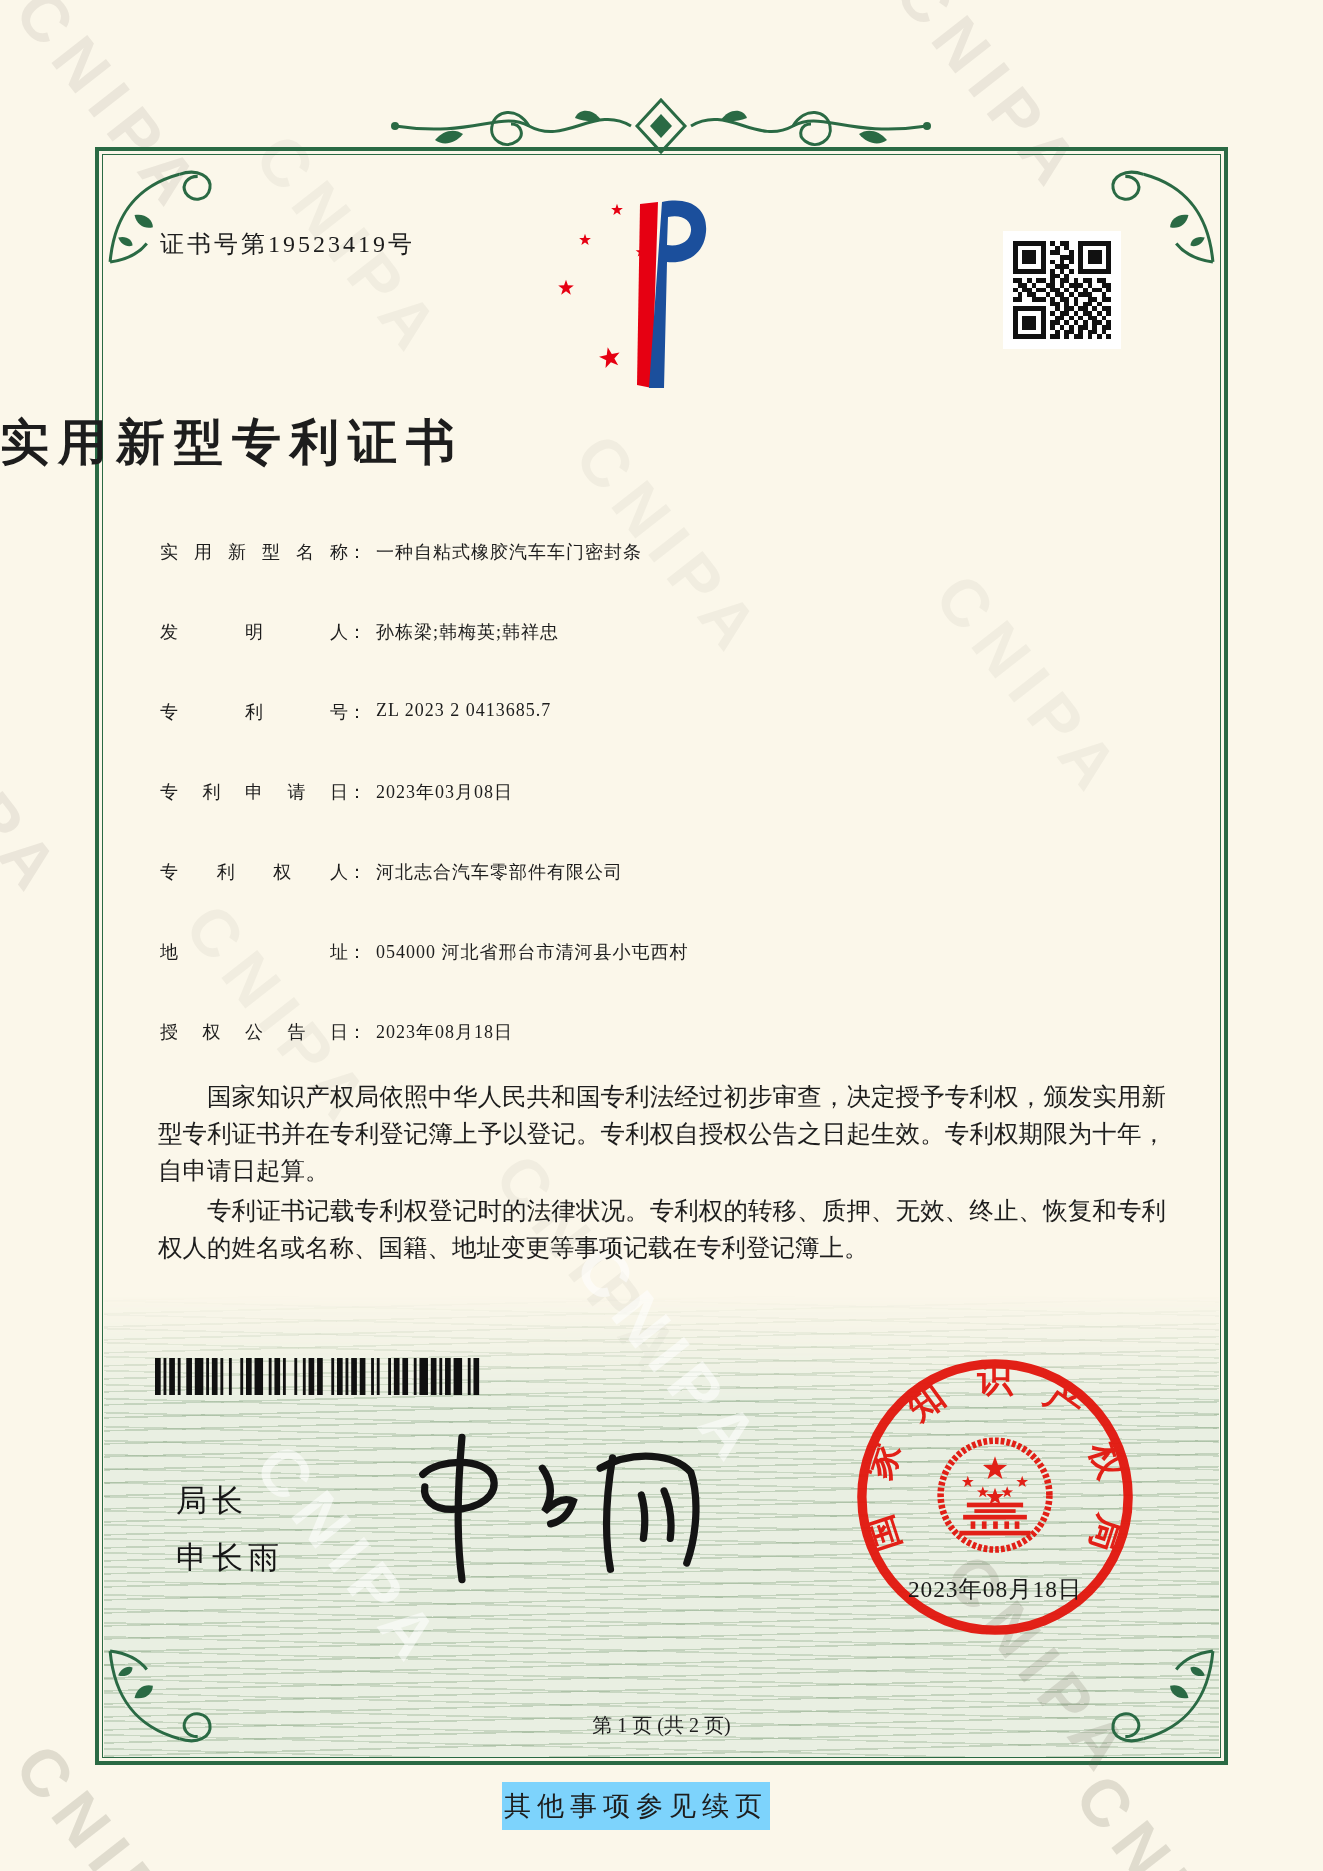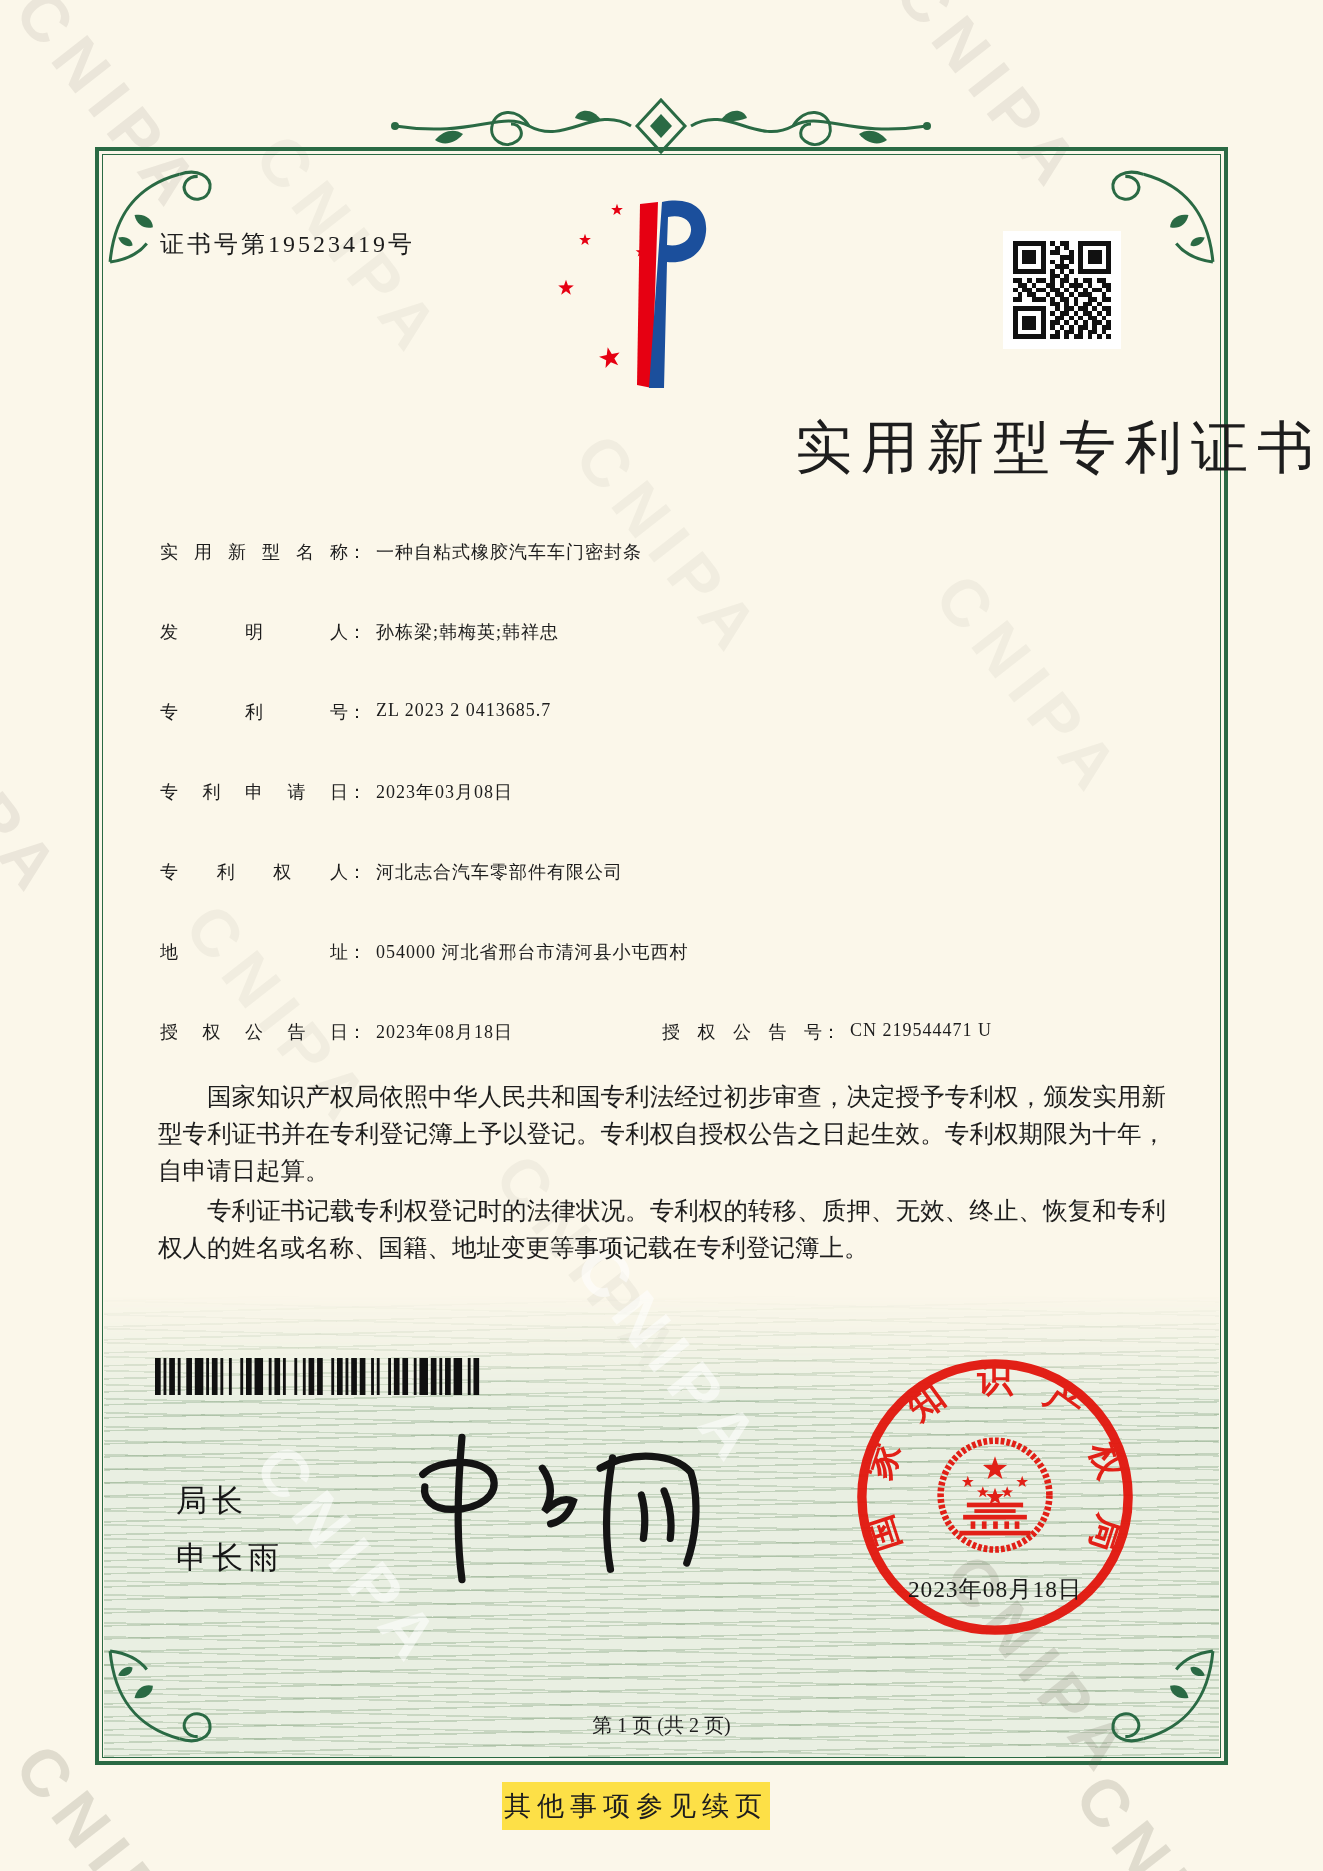--- a/index.html
+++ b/index.html
@@ -43,22 +43,22 @@
   .corner.tl{left:104px;top:156px;}
   .corner.tr{left:1107px;top:156px;transform:scaleX(-1);}
   .corner.bl{left:104px;top:1645px;transform:scaleY(-1);}
   .corner.br{left:1107px;top:1645px;transform:scale(-1,-1);}
   
   .cert-no{position:absolute;left:160px;top:228px;font-size:24px;letter-spacing:3px;z-index:4;}
   .logo{position:absolute;left:540px;top:200px;width:170px;height:192px;z-index:4;}
   .qr{position:absolute;left:1003px;top:231px;width:118px;height:118px;background:#fff;z-index:4;box-sizing:border-box;padding:10px;}
   .qr svg{width:100%;height:100%;display:block;shape-rendering:crispEdges;}
   .title{
-    position:absolute;left:0;top:410px;width:100%;text-align:right;
-    font-size:57px;font-weight:400;letter-spacing:9px;z-index:4;
+    position:absolute;left:0;top:410px;width:100%;text-align:left;
+    font-size:49px;font-weight:700;letter-spacing:9px;z-index:4;
   }
   
   .field-row{position:absolute;left:160px;width:1010px;height:34px;font-size:18px;z-index:4;white-space:nowrap;}
   .flabel{display:inline-block;width:188px;text-align:justify;text-align-last:justify;vertical-align:top;}
   .fcolon{display:inline-block;vertical-align:top;}
   .fvalue{display:inline-block;margin-left:10px;letter-spacing:1px;vertical-align:top;}
   .grant-group2{position:absolute;left:502px;top:0;}
   .grant-group2 .flabel{width:160px;}
   
   .para{
@@ -71,21 +71,21 @@
   .director-title,.director-name{
     position:absolute;left:176px;font-family:"Liberation Sans","DejaVu Sans",sans-serif;
     font-size:31px;letter-spacing:5px;font-weight:500;z-index:4;color:#161616;
   }
   .director-title{top:1480px;text-align:right;}
   .director-name{top:1537px;}
   .signature{position:absolute;left:398px;top:1418px;width:330px;height:185px;z-index:4;}
   .seal{position:absolute;left:845px;top:1347px;width:300px;height:300px;z-index:5;opacity:0.96;}
   .footer-page{position:absolute;left:0;top:1712px;width:100%;text-align:center;font-size:20px;z-index:4;}
   .cont-box{
-    position:absolute;left:502px;top:1782px;width:268px;height:48px;background:#fde047;
+    position:absolute;left:502px;top:1782px;width:268px;height:48px;background:#7dd3fc;
     z-index:4;display:flex;align-items:center;justify-content:center;
     font-size:27px;letter-spacing:6px;
   }
 </style>
 </head>
 <body>
 
 <span class="wm" style="left:60px;top:-25px;">CNIPA</span>
 <span class="wm" style="left:940px;top:-45px;">CNIPA</span>
 <span class="wm light" style="left:300px;top:120px;">CNIPA</span>
@@ -441,23 +441,20 @@
   <span class="flabel">专利申请日</span><span class="fcolon">：</span><span class="fvalue">2023年03月08日</span>
 </div>
 <div class="field-row" style="top:860px;">
   <span class="flabel">专利权人</span><span class="fcolon">：</span><span class="fvalue">河北志合汽车零部件有限公司</span>
 </div>
 <div class="field-row" style="top:940px;">
   <span class="flabel">地址</span><span class="fcolon">：</span><span class="fvalue">054000 河北省邢台市清河县小屯西村</span>
 </div>
 <div class="field-row" style="top:1020px;">
   <span class="flabel">授权公告日</span><span class="fcolon">：</span><span class="fvalue">2023年08月18日</span>
-  <span class="grant-group2">
-    <span class="flabel">授权公告号</span><span class="fcolon">：</span><span class="fvalue">CN 219544471 U</span>
-  </span>
 </div>
 
 <div class="para" style="top:1078px;font-family:Liberation Serif, serif;">国家知识产权局依照中华人民共和国专利法经过初步审查，决定授予专利权，颁发实用新型专利证书并在专利登记簿上予以登记。专利权自授权公告之日起生效。专利权期限为十年，自申请日起算。</div>
 <div class="para" style="top:1192px;">专利证书记载专利权登记时的法律状况。专利权的转移、质押、无效、终止、恢复和专利权人的姓名或名称、国籍、地址变更等事项记载在专利登记簿上。</div>
 
 <div class="barcode">
   <svg id="bc-svg" preserveAspectRatio="none" fill="#101010" viewBox="0 0 115 12">
       <rect x="0" y="0" width="2" height="12"></rect>
       <rect x="3" y="0" width="1" height="12"></rect>
       <rect x="5" y="0" width="2" height="12"></rect>

